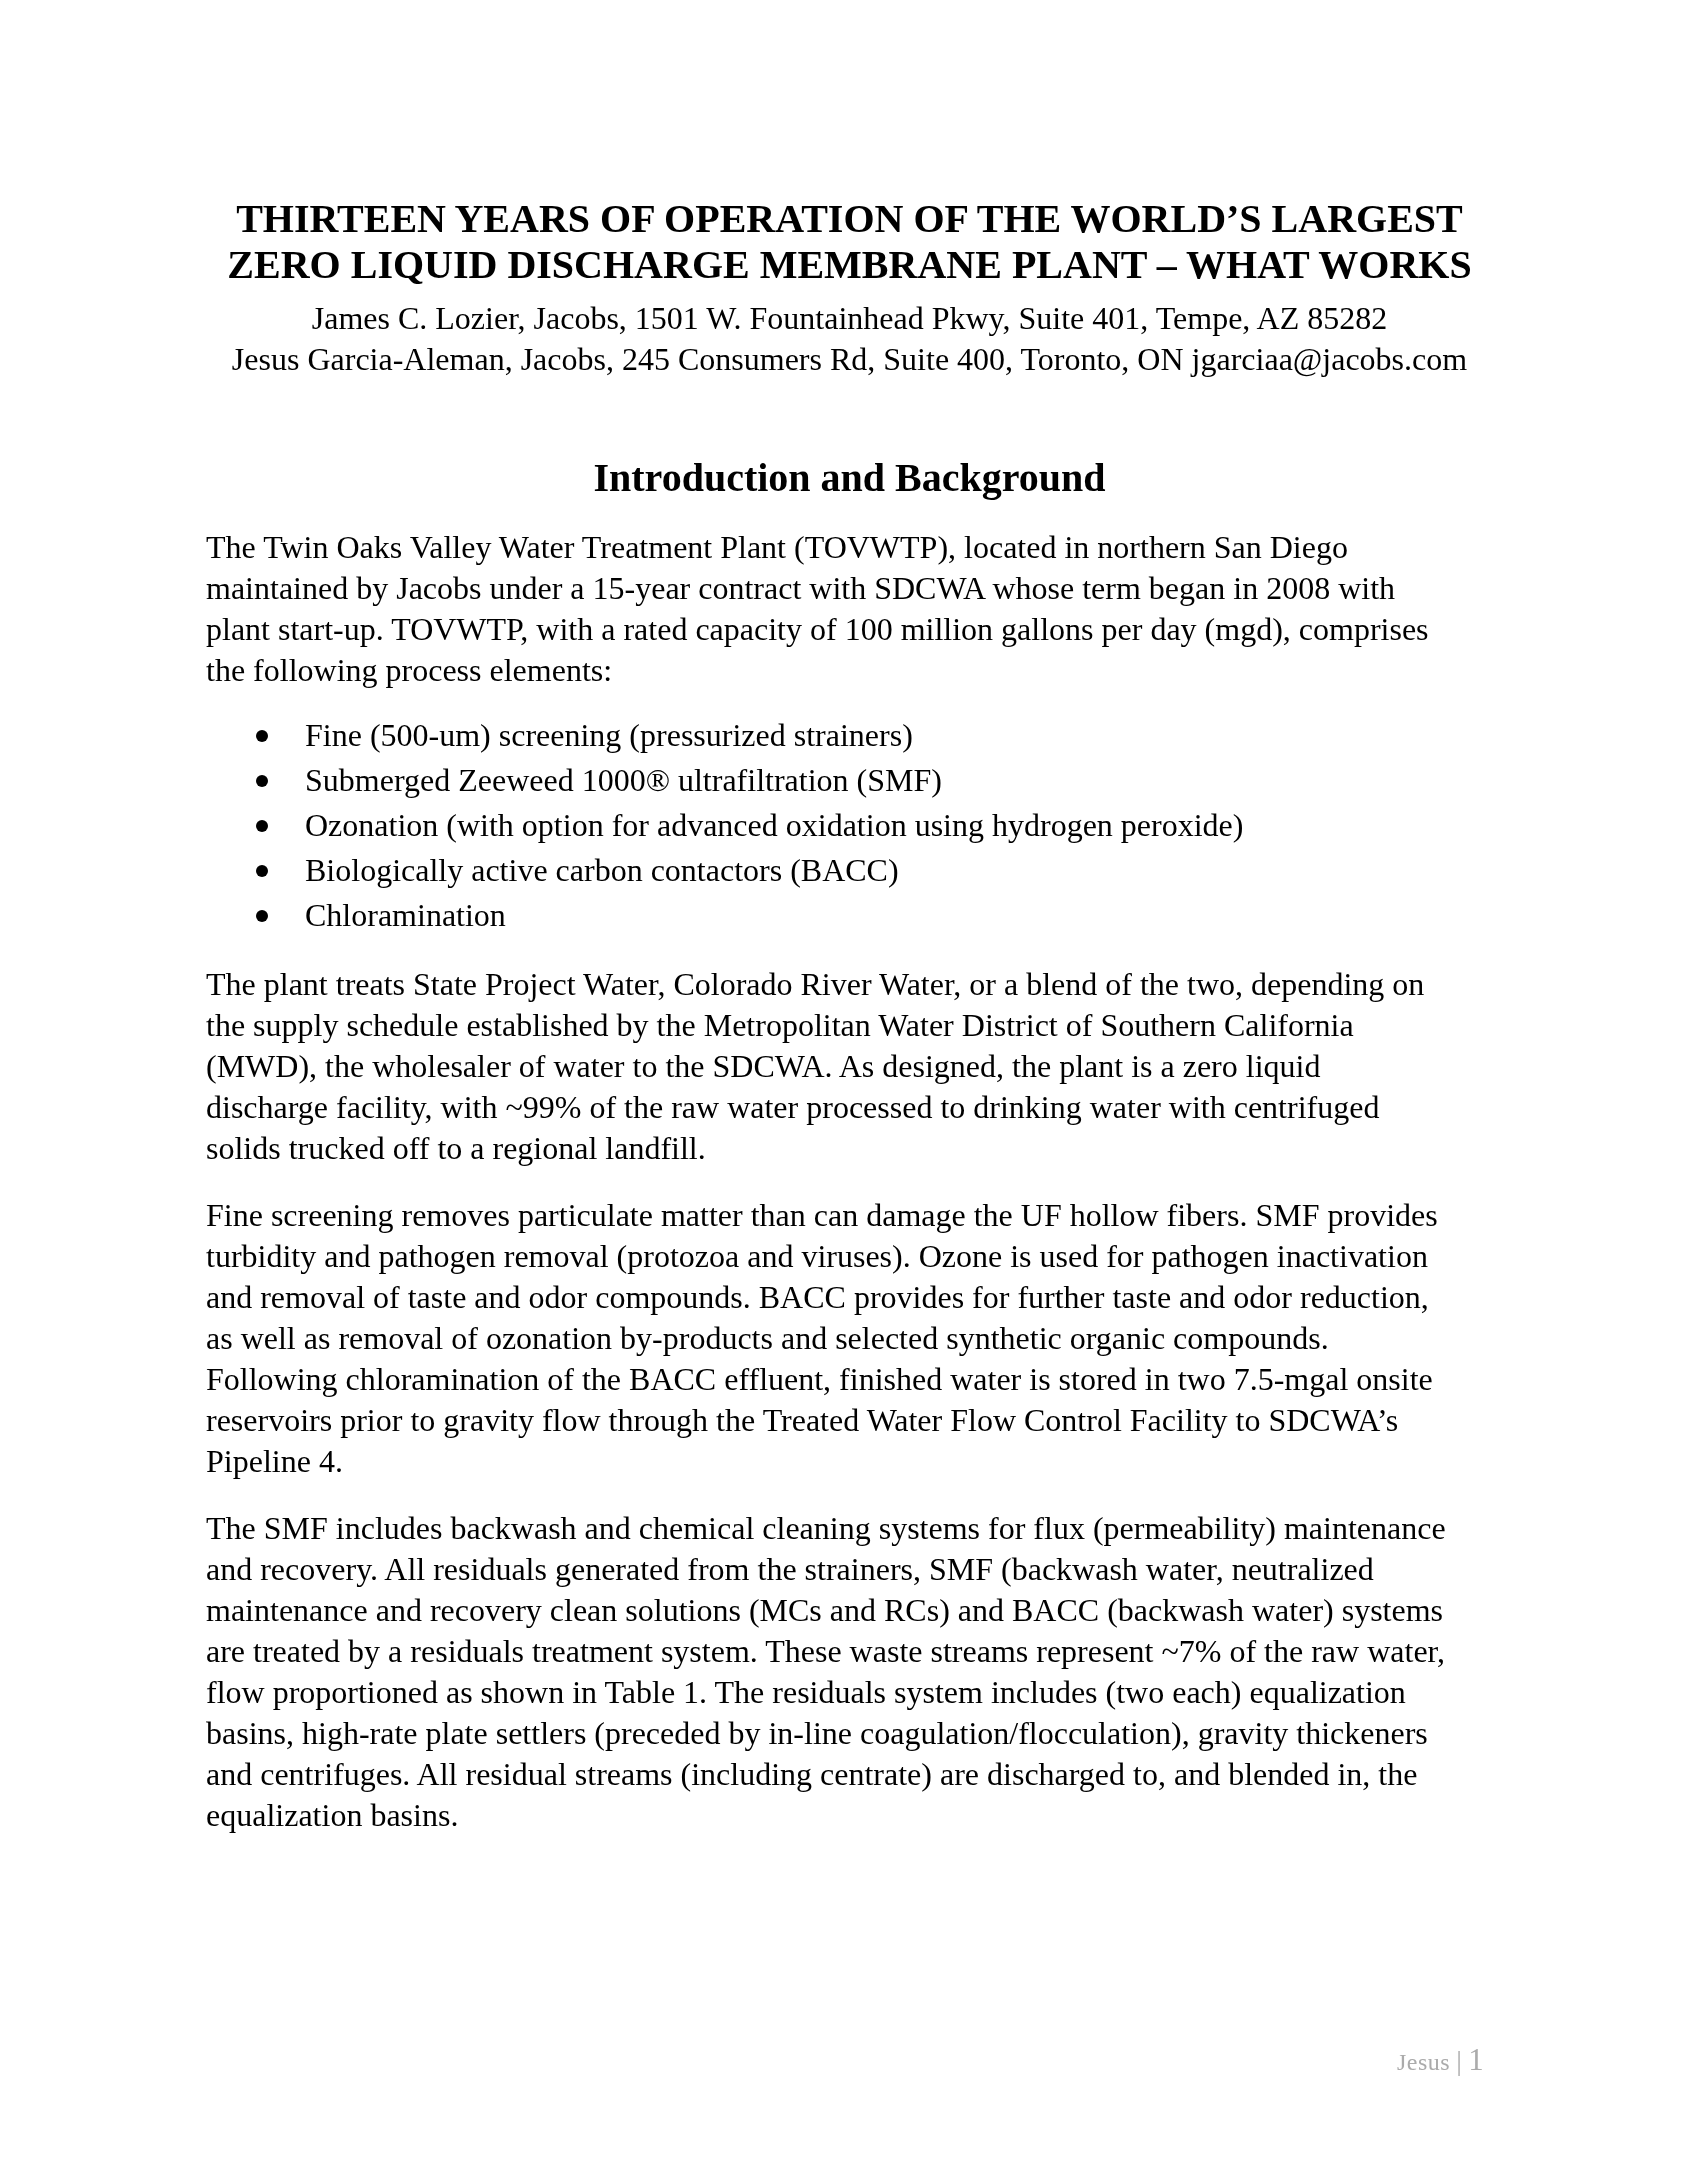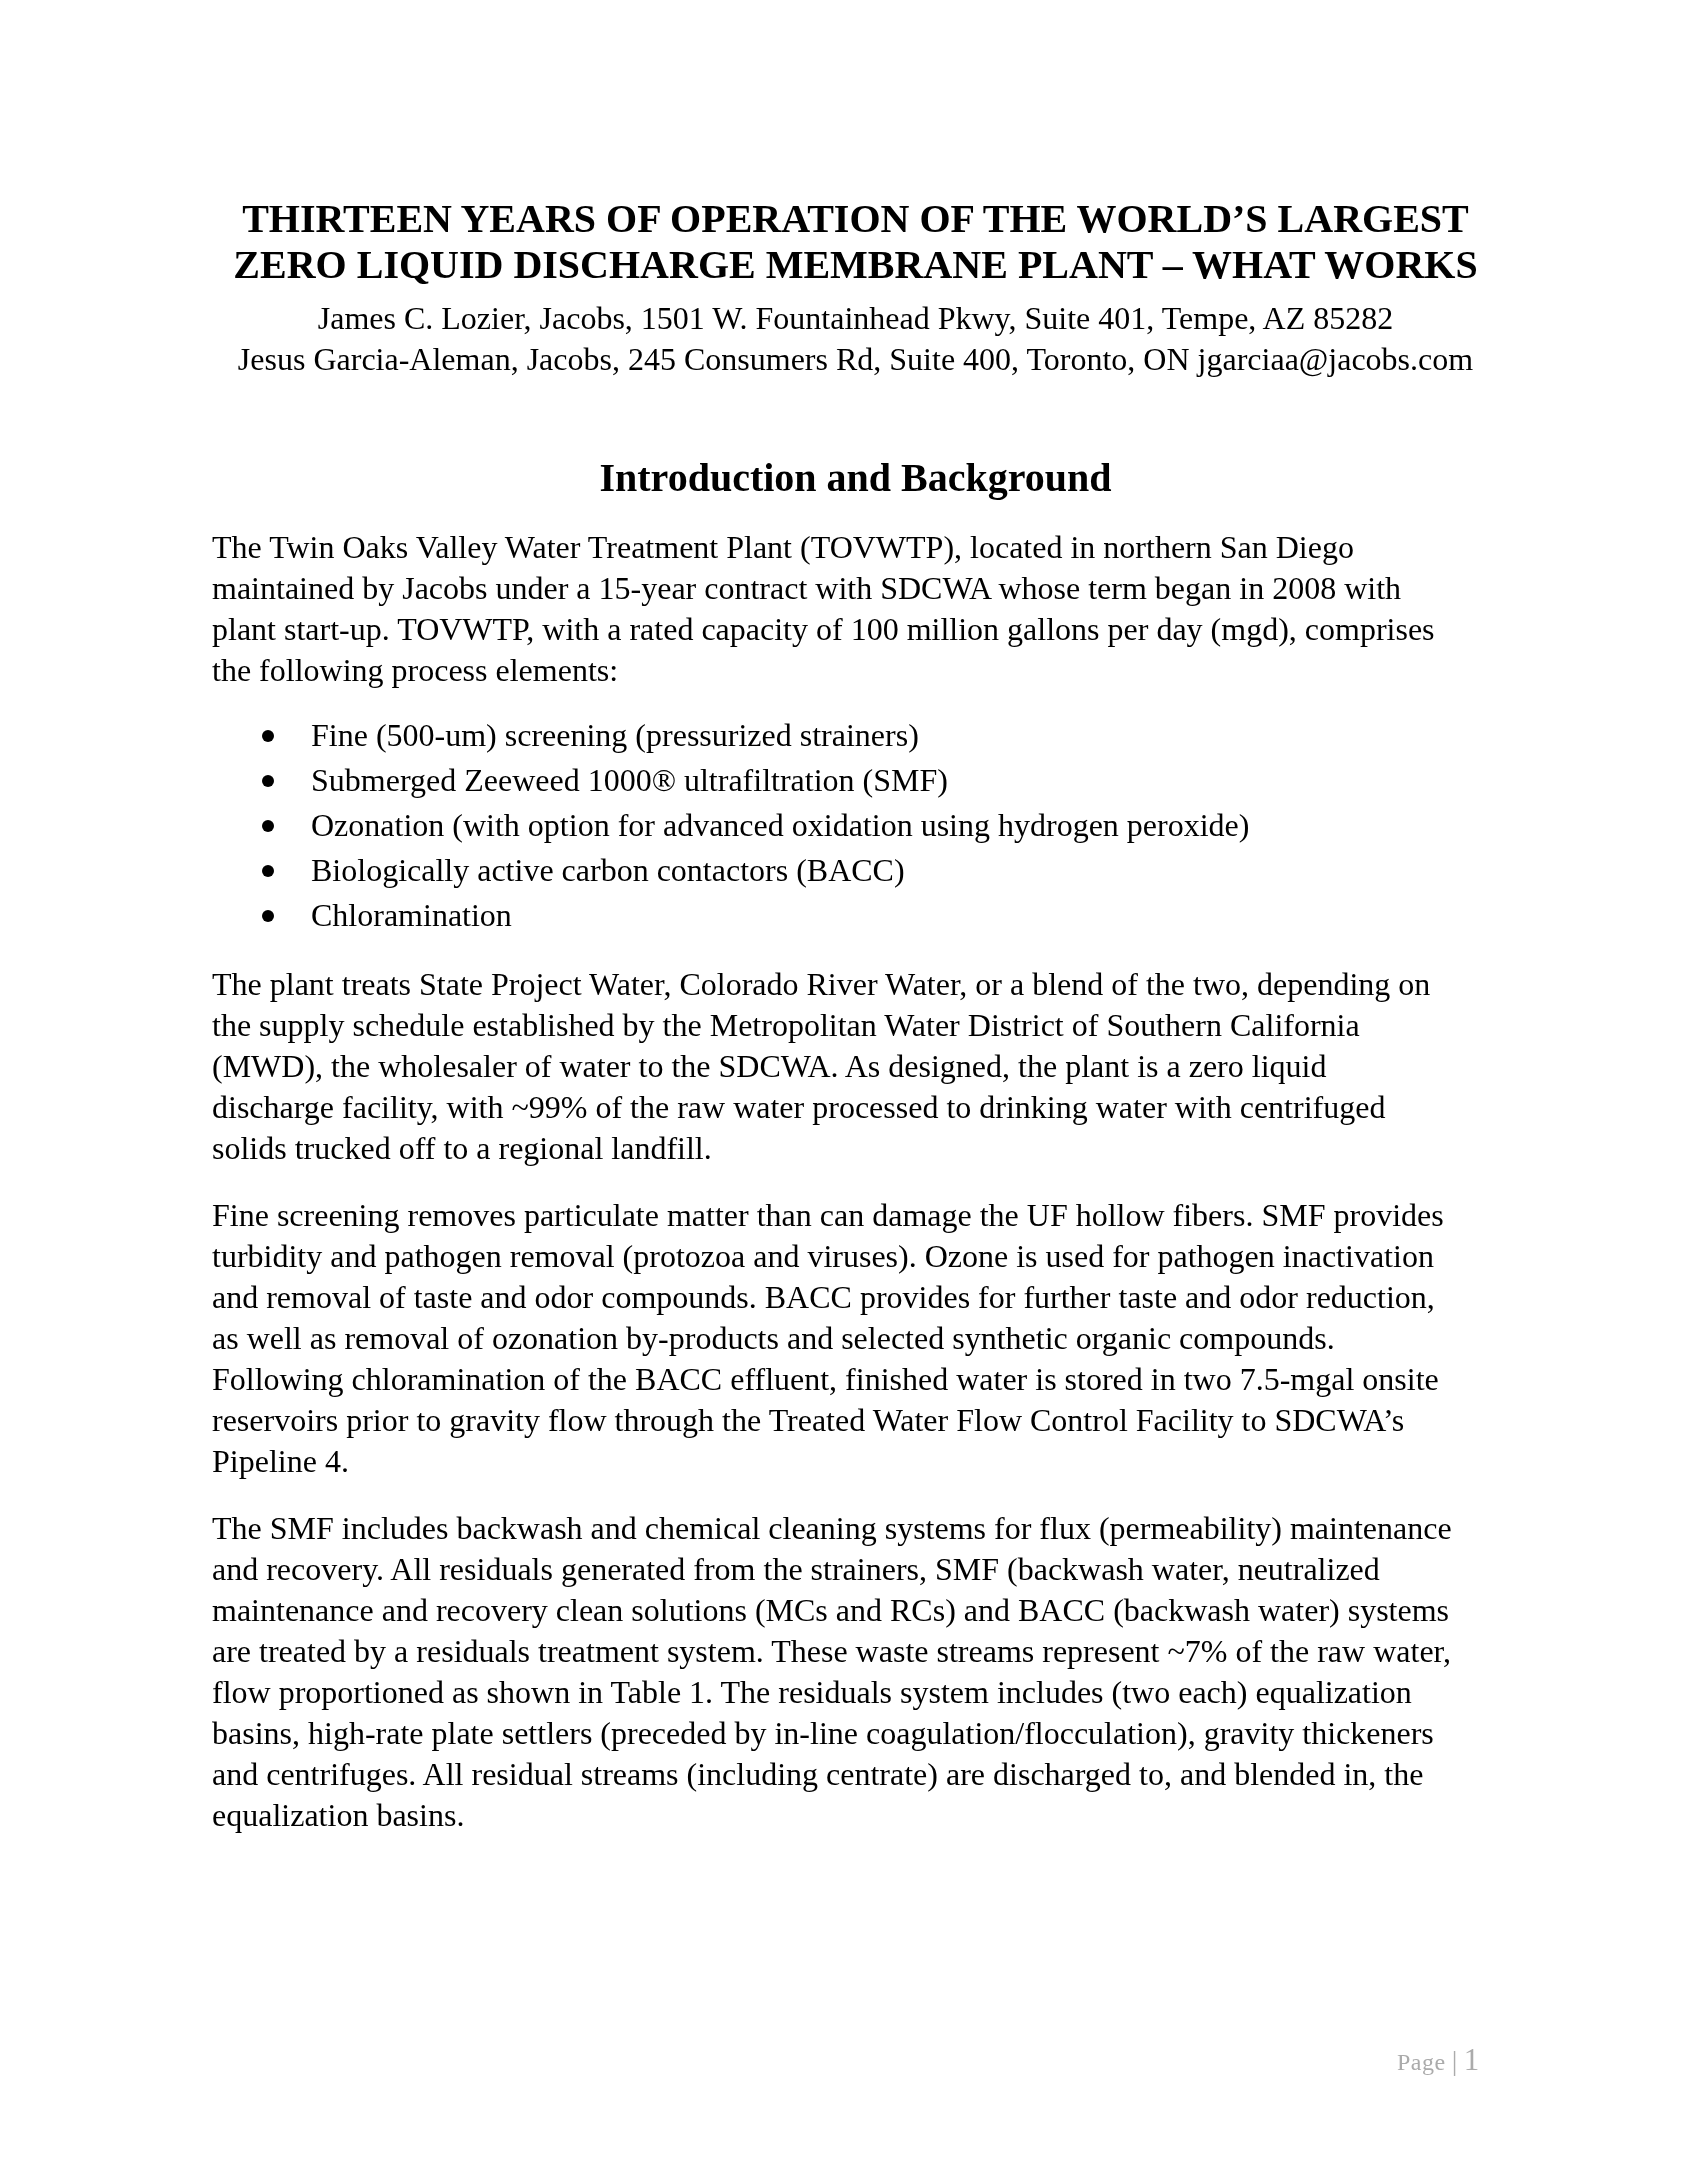--- a/index.html
+++ b/index.html
@@ -4,21 +4,21 @@
 <style>
   html, body { margin:0; padding:0; background:#ffffff; }
   .page {
     position:relative;
     width:1683px; height:2178px;
     background:#ffffff;
     overflow:hidden;
     font-family:"Liberation Serif","DejaVu Serif",serif;
     color:#000000;
   }
-  .content { position:absolute; left:212px; top:0; width:1287px; }
+  .content { position:absolute; left:206px; top:0; width:1287px; }
 
   .title { margin:0; padding-top:196px; font-size:40px; line-height:46px; font-weight:bold; text-align:center; }
   .title-line { white-space:nowrap; }
 
   .authors { margin-top:10px; font-size:32px; line-height:41px; text-align:center; }
   .author-line { white-space:nowrap; }
   a.email-link { color:var(--link-color,#2d28be); text-decoration:underline; cursor:pointer; }
 
   .heading { margin:75px 0 0 0; font-size:40px; line-height:46px; font-weight:bold; text-align:center; }
 
@@ -91,16 +91,16 @@
       <div class="line">are treated by a residuals treatment system. These waste streams represent ~7% of the raw water,</div>
       <div class="line">flow proportioned as shown in Table 1. The residuals system includes (two each) equalization</div>
       <div class="line">basins, high-rate plate settlers (preceded by in-line coagulation/flocculation), gravity thickeners</div>
       <div class="line">and centrifuges. All residual streams (including centrate) are discharged to, and blended in, the</div>
       <div class="line">equalization basins.</div>
     </div>
 
   </div>
 
   <div class="footer">
-    <span class="footer-word">Page</span><span class="footer-sep">|</span><span class="footer-num">1</span>
+    <span class="footer-word">Jesus</span><span class="footer-sep">|</span><span class="footer-num">1</span>
   </div>
 </div>
 
 
 </body></html>

